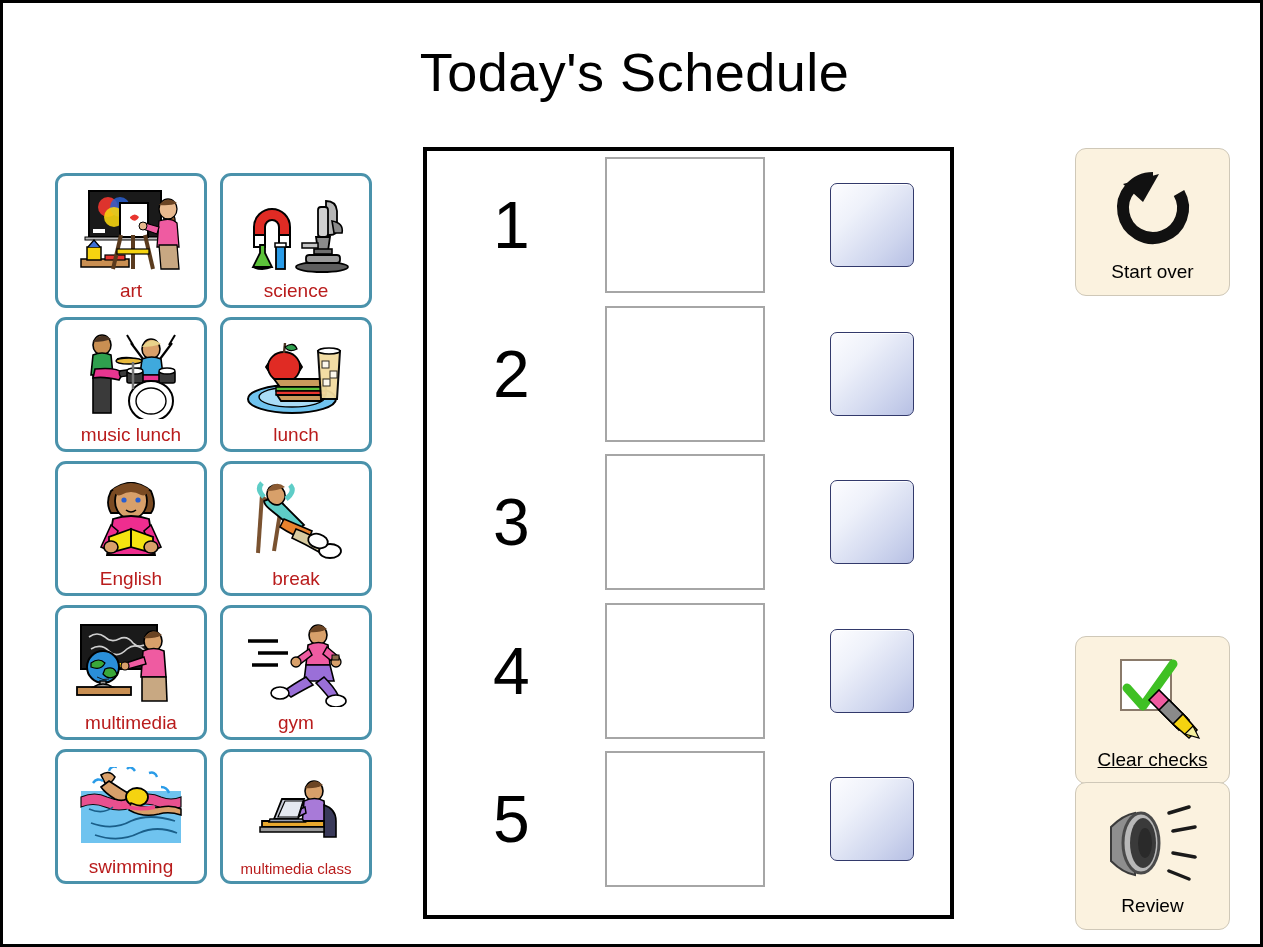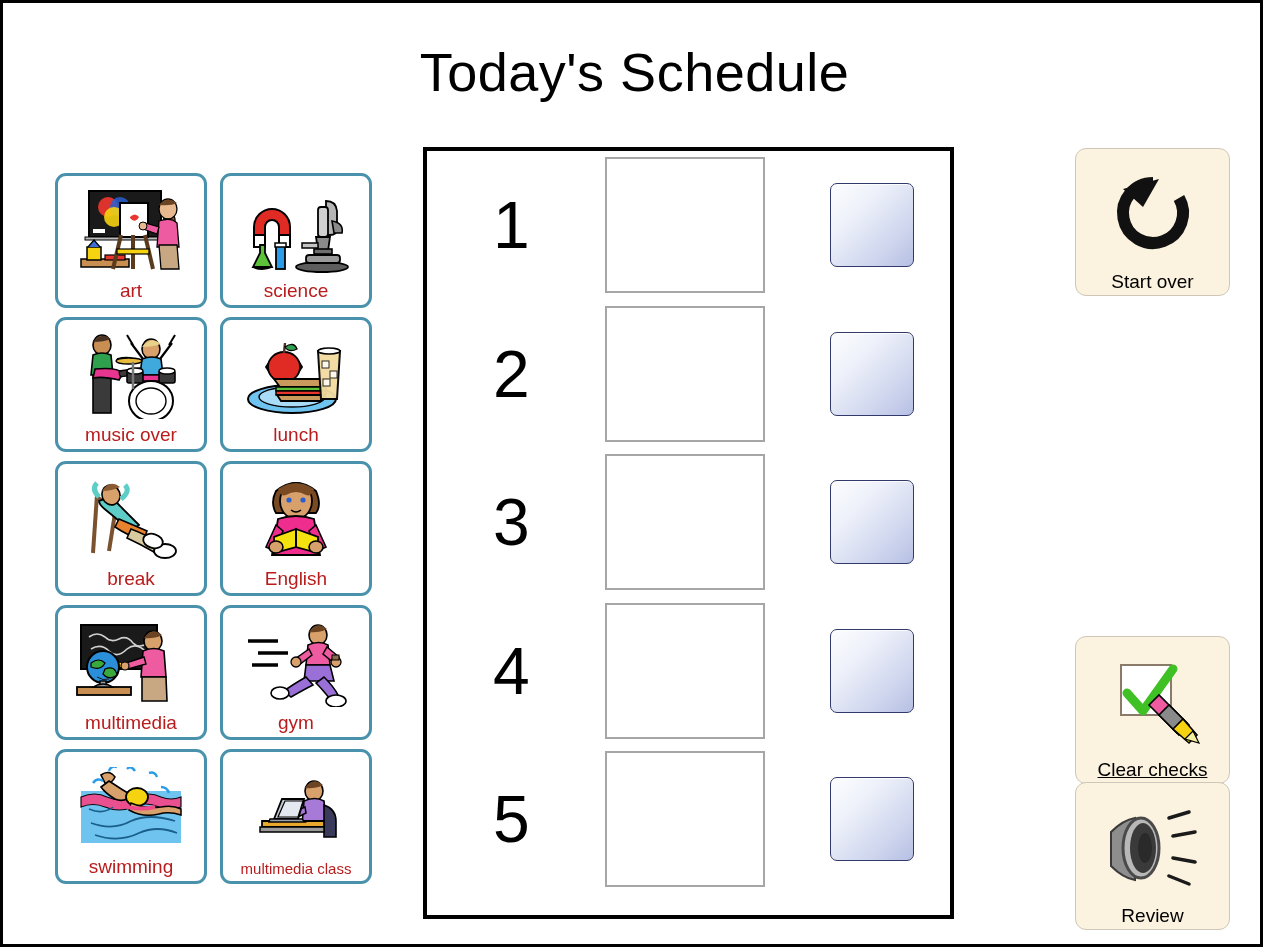--- a/index.html
+++ b/index.html
@@ -134,21 +134,21 @@
     flex: 1 1 auto;
     display: flex;
     align-items: center;
     justify-content: center;
     min-height: 0;
   }
   .action-label {
     flex: 0 0 auto;
     font-size: 19px;
     color: #000000;
-    padding-bottom: 2px;
+    padding-bottom: 12px;
   }
   #btn-start-over { left: 1072px; top: 145px; }
   #btn-clear-checks { left: 1072px; top: 633px; text-decoration: underline; }
   #btn-review { left: 1072px; top: 779px; }
 </style>
 </head>
 <body>
 
 <div id="app">
 
@@ -231,21 +231,21 @@
           <ellipse cx="76" cy="70" rx="15" ry="13" fill="#fff" stroke="#000" stroke-width="1.4"></ellipse>
           <rect x="52" y="40" width="16" height="12" rx="2" fill="#3a3a3a" stroke="#000" stroke-width="1.6"></rect>
           <rect x="84" y="40" width="16" height="12" rx="2" fill="#3a3a3a" stroke="#000" stroke-width="1.6"></rect>
           <ellipse cx="60" cy="40" rx="8" ry="3" fill="#fff" stroke="#000" stroke-width="1.3"></ellipse>
           <ellipse cx="92" cy="40" rx="8" ry="3" fill="#fff" stroke="#000" stroke-width="1.3"></ellipse>
           <path d="M42 28 q14 -4 22 3" fill="none" stroke="#000" stroke-width="1.6"></path>
           <ellipse cx="54" cy="30" rx="13" ry="3" fill="#e8b93c" stroke="#000" stroke-width="1.4"></ellipse>
           <line x1="58" y1="31" x2="58" y2="58" stroke="#777" stroke-width="2.5"></line>
         </svg>
       </div>
-      <div class="card-label">music over</div>
+      <div class="card-label">music lunch</div>
     </div>
 
     <div class="card">
       <div class="card-art">
         <svg width="112" height="88" viewBox="0 0 112 88">
           <ellipse cx="52" cy="68" rx="44" ry="14" fill="#6fc3ef" stroke="#000" stroke-width="2"></ellipse>
           <ellipse cx="52" cy="66" rx="33" ry="10" fill="#a9dcf7" stroke="#000" stroke-width="1.4"></ellipse>
           <path d="M26 36 q8 -14 19 -2 q10 -12 17 2 q-5 10 -18 10 q-13 0 -18 -10z" fill="#e02b24" stroke="#000" stroke-width="1.8"></path>
           <ellipse cx="44" cy="36" rx="16" ry="15" fill="#e02b24" stroke="#000" stroke-width="1.8"></ellipse>
           <path d="M44 22 l1 -10" stroke="#4a3322" stroke-width="2.4" fill="none"></path>
@@ -260,57 +260,57 @@
           <rect x="83" y="48" width="7" height="7" fill="#fff" stroke="#000" stroke-width="1" opacity="0.8"></rect>
           <ellipse cx="89" cy="20" rx="11" ry="3" fill="#ffffff" stroke="#000" stroke-width="1.6"></ellipse>
         </svg>
       </div>
       <div class="card-label">lunch</div>
     </div>
 
     <div class="card">
       <div class="card-art">
         <svg width="112" height="88" viewBox="0 0 112 88">
-          <line x1="22" y1="20" x2="18" y2="78" stroke="#7a5230" stroke-width="4"></line>
-          <line x1="22" y1="22" x2="62" y2="52" stroke="#7a5230" stroke-width="4"></line>
-          <line x1="40" y1="38" x2="34" y2="76" stroke="#7a5230" stroke-width="4"></line>
-          <path d="M24 26 q12 -6 22 6 q10 10 18 18 l-8 6 q-14 -12 -24 -20 q-8 -6 -8 -10z" fill="#5ecdc7" stroke="#000" stroke-width="1.8"></path>
-          <ellipse cx="36" cy="20" rx="9" ry="10" fill="#d8a06a" stroke="#000" stroke-width="1.6" transform="rotate(-20 36 20)"></ellipse>
-          <path d="M27 16 q8 -12 18 -4 q-8 4 -18 4z" fill="#8a5a32"></path>
-          <path d="M24 22 q-8 -8 -2 -14" fill="none" stroke="#5ecdc7" stroke-width="5"></path>
-          <path d="M46 24 q10 -8 4 -14" fill="none" stroke="#5ecdc7" stroke-width="5"></path>
-          <path d="M44 44 q14 6 28 12 l-4 10 q-16 -6 -28 -14z" fill="#e8822e" stroke="#000" stroke-width="1.6"></path>
-          <path d="M56 54 q16 6 28 14 l-5 9 q-14 -8 -27 -14z" fill="#d8cba0" stroke="#000" stroke-width="1.6"></path>
-          <ellipse cx="90" cy="76" rx="11" ry="7" fill="#fff" stroke="#000" stroke-width="1.8"></ellipse>
-          <ellipse cx="78" cy="66" rx="10" ry="7" fill="#fff" stroke="#000" stroke-width="1.8" transform="rotate(16 78 66)"></ellipse>
-        </svg>
-      </div>
-      <div class="card-label">break</div>
-    </div>
-
-    <div class="card">
-      <div class="card-art">
-        <svg width="112" height="88" viewBox="0 0 112 88">
           <path d="M36 16 q20 -16 40 0 q6 14 0 22 l-40 0 q-6 -10 0 -22z" fill="#7a4a22" stroke="#000" stroke-width="1.8"></path>
           <ellipse cx="56" cy="26" rx="16" ry="18" fill="#d8a06a" stroke="#000" stroke-width="1.8"></ellipse>
           <path d="M38 14 q18 -12 36 0 q-2 8 -8 6 q-10 -6 -20 0 q-6 2 -8 -6z" fill="#7a4a22"></path>
           <circle cx="49" cy="25" r="2.6" fill="#2a5fd0"></circle>
           <circle cx="63" cy="25" r="2.6" fill="#2a5fd0"></circle>
           <path d="M51 35 q5 4 10 0" fill="none" stroke="#000" stroke-width="1.5"></path>
           <path d="M38 44 q18 -6 36 0 l6 36 l-48 0 z" fill="#ef2d8f" stroke="#000" stroke-width="1.8"></path>
           <path d="M36 50 l-10 22 l9 4 l8 -20z" fill="#ef2d8f" stroke="#000" stroke-width="1.6"></path>
           <path d="M76 50 l10 22 l-9 4 l-8 -20z" fill="#ef2d8f" stroke="#000" stroke-width="1.6"></path>
           <path d="M56 54 l-22 8 l0 16 l22 -6z" fill="#f5e310" stroke="#000" stroke-width="1.8"></path>
           <path d="M56 54 l22 8 l0 16 l-22 -6z" fill="#f5e310" stroke="#000" stroke-width="1.8"></path>
           <line x1="56" y1="54" x2="56" y2="72" stroke="#000" stroke-width="1.6"></line>
           <ellipse cx="36" cy="72" rx="7" ry="6" fill="#d8a06a" stroke="#000" stroke-width="1.6"></ellipse>
           <ellipse cx="76" cy="72" rx="7" ry="6" fill="#d8a06a" stroke="#000" stroke-width="1.6"></ellipse>
         </svg>
       </div>
       <div class="card-label">English</div>
+    </div>
+
+    <div class="card">
+      <div class="card-art">
+        <svg width="112" height="88" viewBox="0 0 112 88">
+          <line x1="22" y1="20" x2="18" y2="78" stroke="#7a5230" stroke-width="4"></line>
+          <line x1="22" y1="22" x2="62" y2="52" stroke="#7a5230" stroke-width="4"></line>
+          <line x1="40" y1="38" x2="34" y2="76" stroke="#7a5230" stroke-width="4"></line>
+          <path d="M24 26 q12 -6 22 6 q10 10 18 18 l-8 6 q-14 -12 -24 -20 q-8 -6 -8 -10z" fill="#5ecdc7" stroke="#000" stroke-width="1.8"></path>
+          <ellipse cx="36" cy="20" rx="9" ry="10" fill="#d8a06a" stroke="#000" stroke-width="1.6" transform="rotate(-20 36 20)"></ellipse>
+          <path d="M27 16 q8 -12 18 -4 q-8 4 -18 4z" fill="#8a5a32"></path>
+          <path d="M24 22 q-8 -8 -2 -14" fill="none" stroke="#5ecdc7" stroke-width="5"></path>
+          <path d="M46 24 q10 -8 4 -14" fill="none" stroke="#5ecdc7" stroke-width="5"></path>
+          <path d="M44 44 q14 6 28 12 l-4 10 q-16 -6 -28 -14z" fill="#e8822e" stroke="#000" stroke-width="1.6"></path>
+          <path d="M56 54 q16 6 28 14 l-5 9 q-14 -8 -27 -14z" fill="#d8cba0" stroke="#000" stroke-width="1.6"></path>
+          <ellipse cx="90" cy="76" rx="11" ry="7" fill="#fff" stroke="#000" stroke-width="1.8"></ellipse>
+          <ellipse cx="78" cy="66" rx="10" ry="7" fill="#fff" stroke="#000" stroke-width="1.8" transform="rotate(16 78 66)"></ellipse>
+        </svg>
+      </div>
+      <div class="card-label">break</div>
     </div>
 
     <div class="card">
       <div class="card-art">
         <svg width="112" height="88" viewBox="0 0 112 88">
           <rect x="6" y="6" width="76" height="44" fill="#1a1a1a" stroke="#000" stroke-width="2"></rect>
           <path d="M14 18 q8 -6 16 0 q6 6 14 2 q8 -4 14 4 q6 6 16 0" fill="none" stroke="#cfcfcf" stroke-width="1.6"></path>
           <path d="M16 30 q10 -6 18 2 q8 8 18 -2 q10 -8 20 4" fill="none" stroke="#cfcfcf" stroke-width="1.6"></path>
           <path d="M22 38 q8 6 20 2" fill="none" stroke="#cfcfcf" stroke-width="1.4"></path>
           <rect x="34" y="44" width="12" height="4" fill="#f5d310"></rect>

